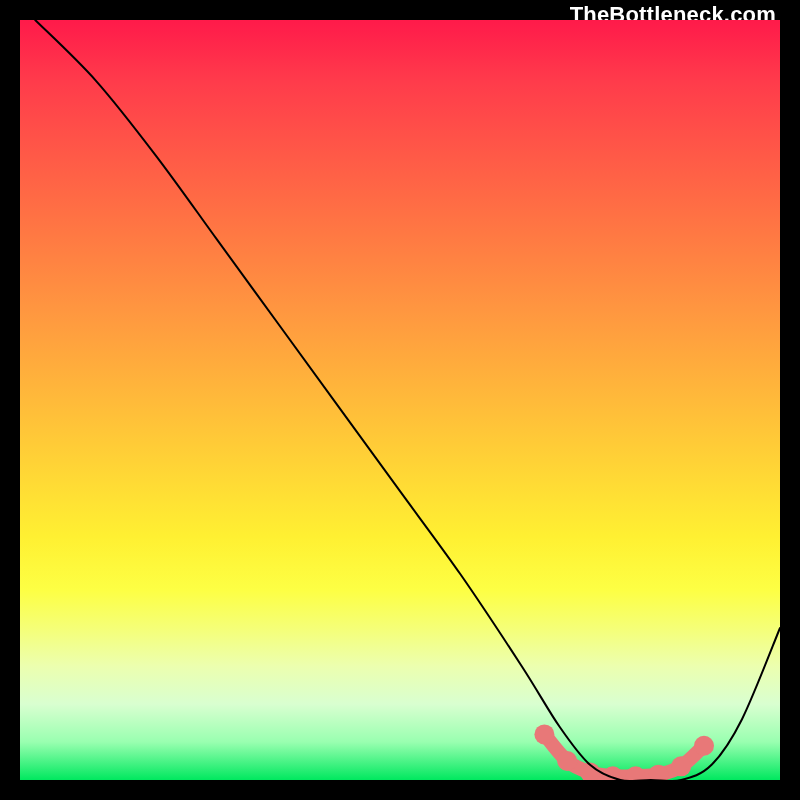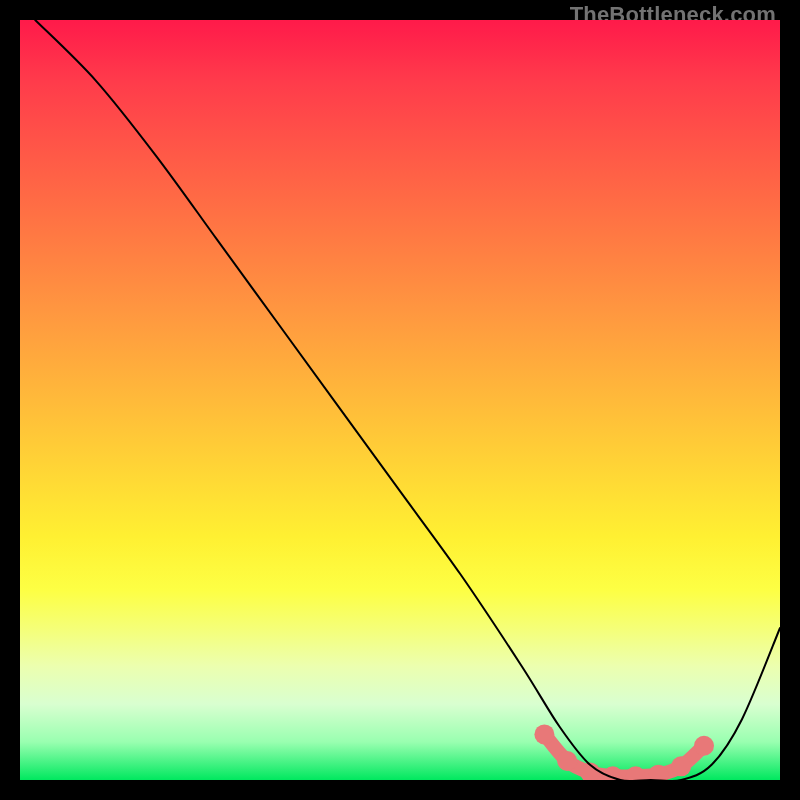--- a/index.html
+++ b/index.html
@@ -40,21 +40,21 @@
       #d9ffd0 90%,
       #99ffb0 95%,
       #00e85f 100%);
   }
   .attribution {
     position: absolute;
     top: 2px;
     right: 24px;
     font-size: 22px;
     font-weight: 600;
-    color: #737373;
+    color: #ffffff;
     letter-spacing: 0.2px;
   }
   svg { position: absolute; left: 0; top: 0; }
 </style>
 </head>
 <body>
 
 <div class="attribution">TheBottleneck.com</div>
 
 <div class="frame">

